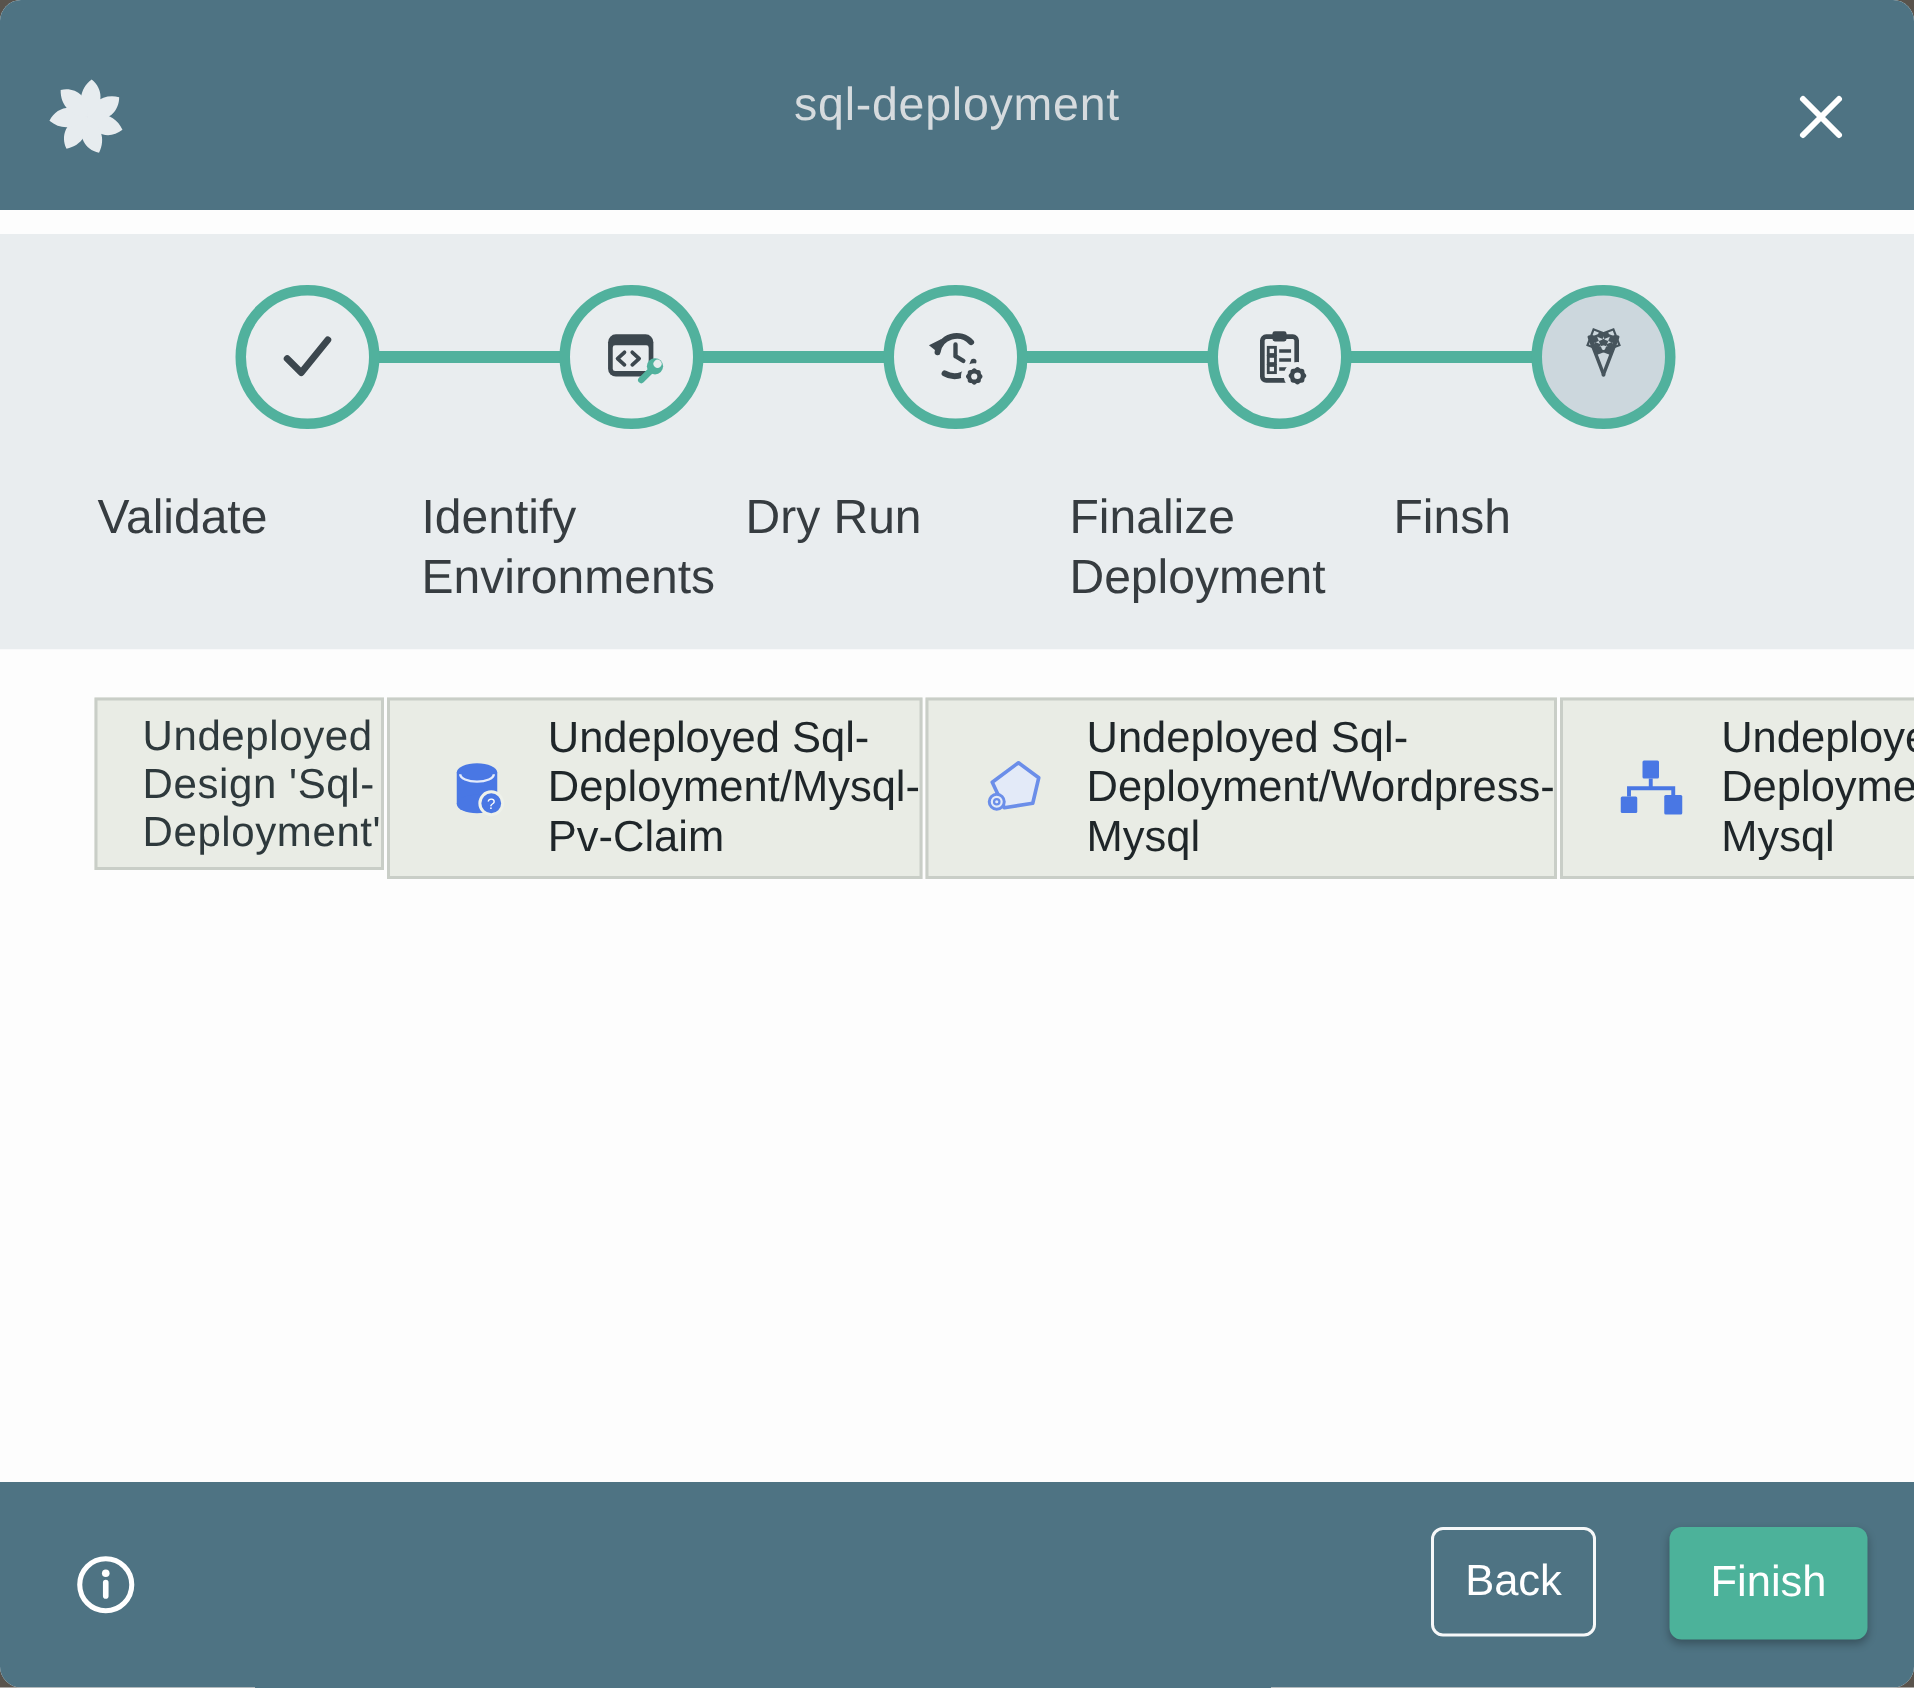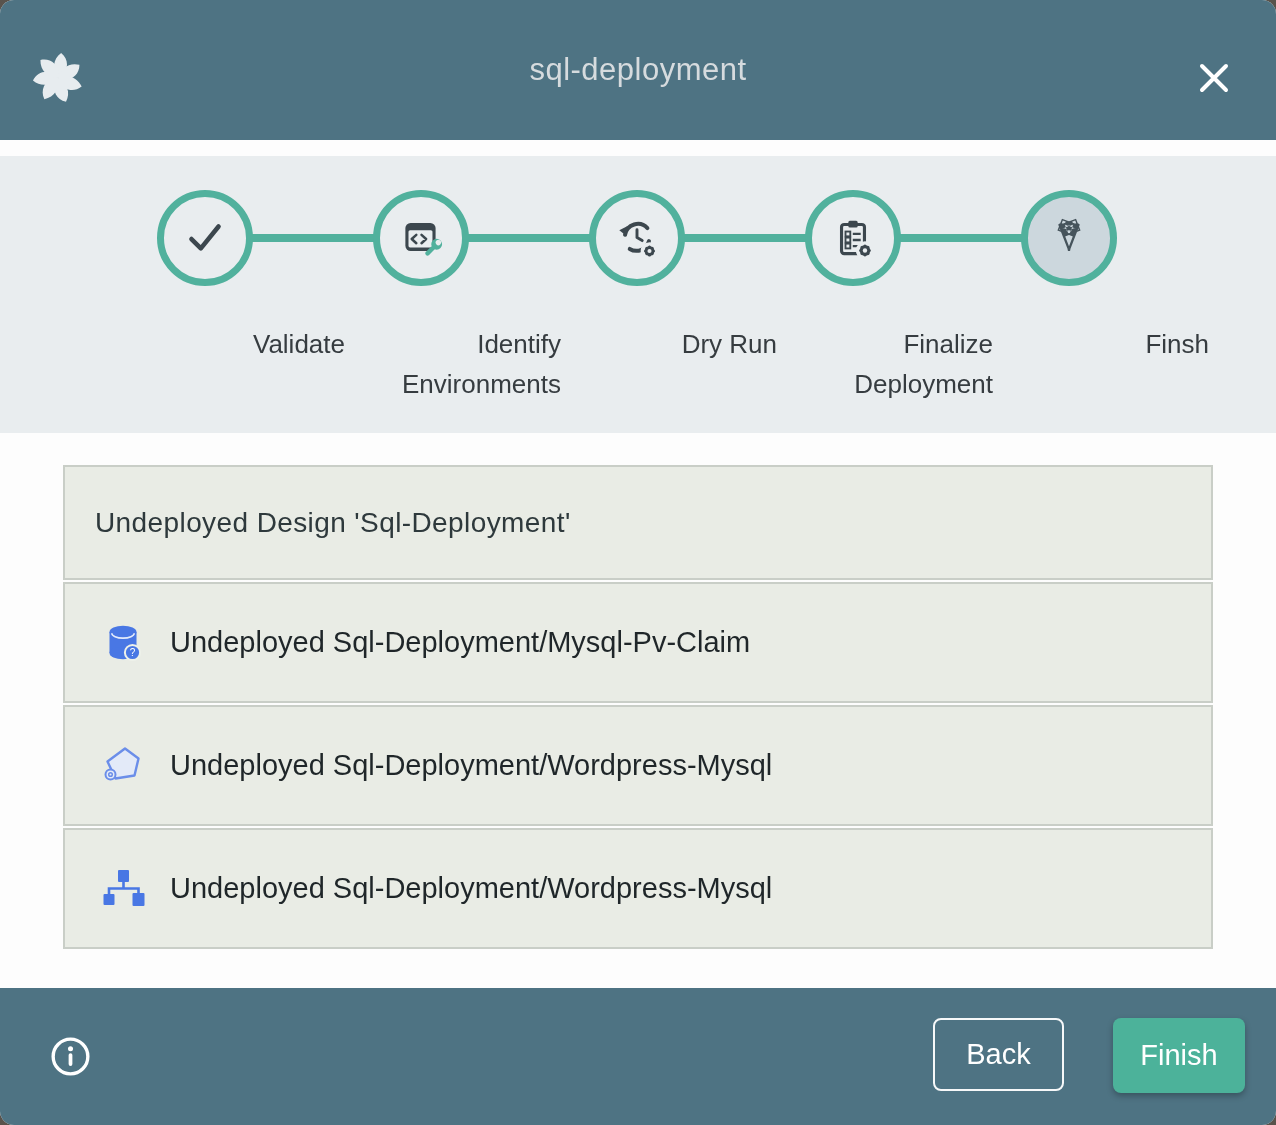--- a/index.html
+++ b/index.html
@@ -60,31 +60,31 @@
   .circle{
     position:absolute;top:34px;width:96px;height:96px;border-radius:50%;
     border:7px solid var(--teal);background:var(--step-bg);
     display:flex;align-items:center;justify-content:center;
   }
   .circle.active{background:var(--active-fill);}
   .c1{left:157px}.c2{left:373px}.c3{left:589px}.c4{left:805px}.c5{left:1021px}
   .step-icon{width:50px;height:50px;}
   .slabel{
     position:absolute;top:168px;width:280px;transform:translateX(-50%);
-    text-align:right;color:var(--label);font-size:26px;line-height:40px;
+    text-align:left;color:var(--label);font-size:32px;line-height:40px;
   }
   .l1{left:205px}.l2{left:421px}.l3{left:637px}.l4{left:853px}.l5{left:1069px}
   
   .content{
     position:absolute;left:0;top:433px;width:100%;height:555px;
     background:var(--content-bg);
   }
   .panel{
     position:absolute;left:63px;top:32px;width:1150px;
-    display:flex;flex-direction:column;gap:2px;
+    display:flex;flex-direction:row;gap:2px;
   }
   .row{
     background:var(--panel-bg);border:2px solid var(--panel-border);
     display:flex;align-items:center;height:121px;
   }
   .row.head{height:115px;padding-left:30px;font-size:28px;color:#2e393c;letter-spacing:.4px;}
   .row .row-icon{margin-left:34px;width:48px;height:48px;flex:none;}
   .row .row-icon svg{width:100%;height:100%;}
   .row .row-text{margin-left:23px;font-size:29px;color:var(--row-text);}
   
@@ -92,21 +92,21 @@
     position:absolute;left:0;bottom:0;width:100%;height:137px;
     background:var(--slate);
   }
   .info{position:absolute;left:48px;top:46px;width:45px;height:45px;cursor:pointer;}
   .info svg{width:100%;height:100%;}
   .btn{
     position:absolute;top:30px;border-radius:8px;font-size:29px;cursor:pointer;
     font-family:"Liberation Sans","DejaVu Sans",sans-serif;
   }
   .btn.back{
-    right:212px;width:131px;height:73px;background:transparent;
+    right:212px;width:110px;height:73px;background:transparent;
     border:2px solid rgba(255,255,255,.95);color:#fff;
   }
   .btn.finish{
     right:31px;width:132px;height:75px;background:var(--green);
     border:none;color:#fff;box-shadow:0 3px 6px rgba(0,0,0,.28);
   }
 </style>
 </head>
 <body>
 

